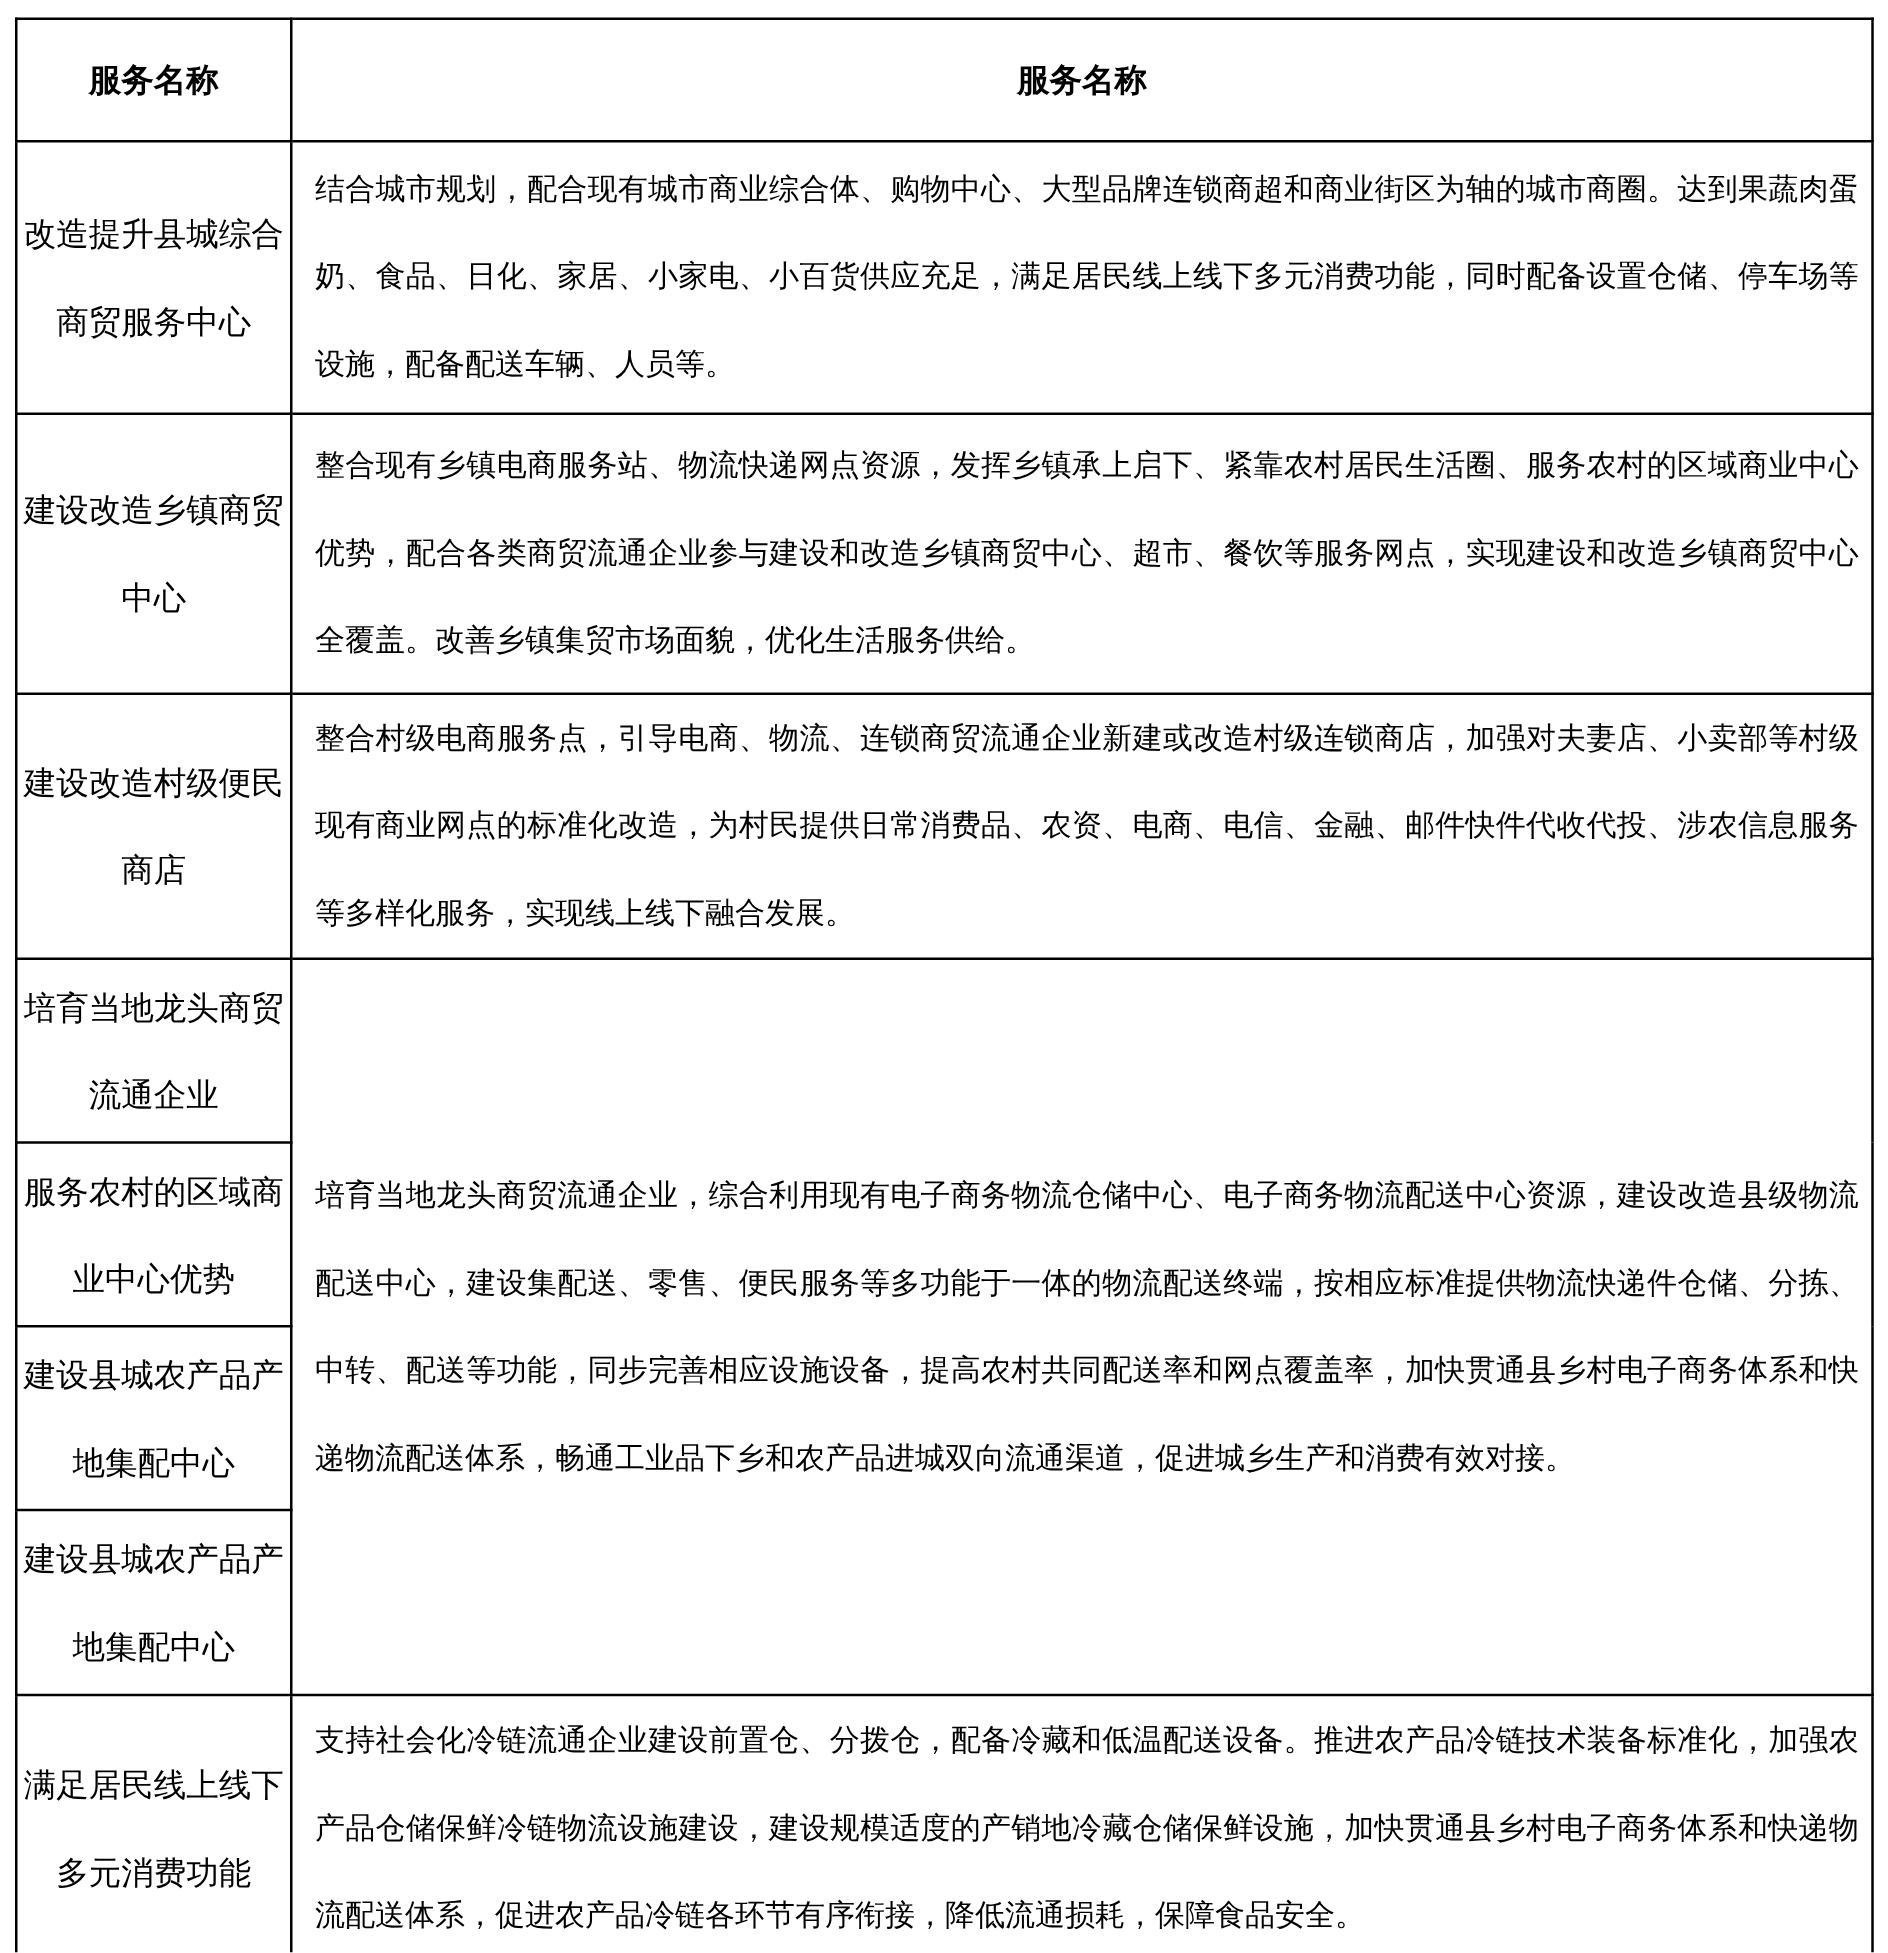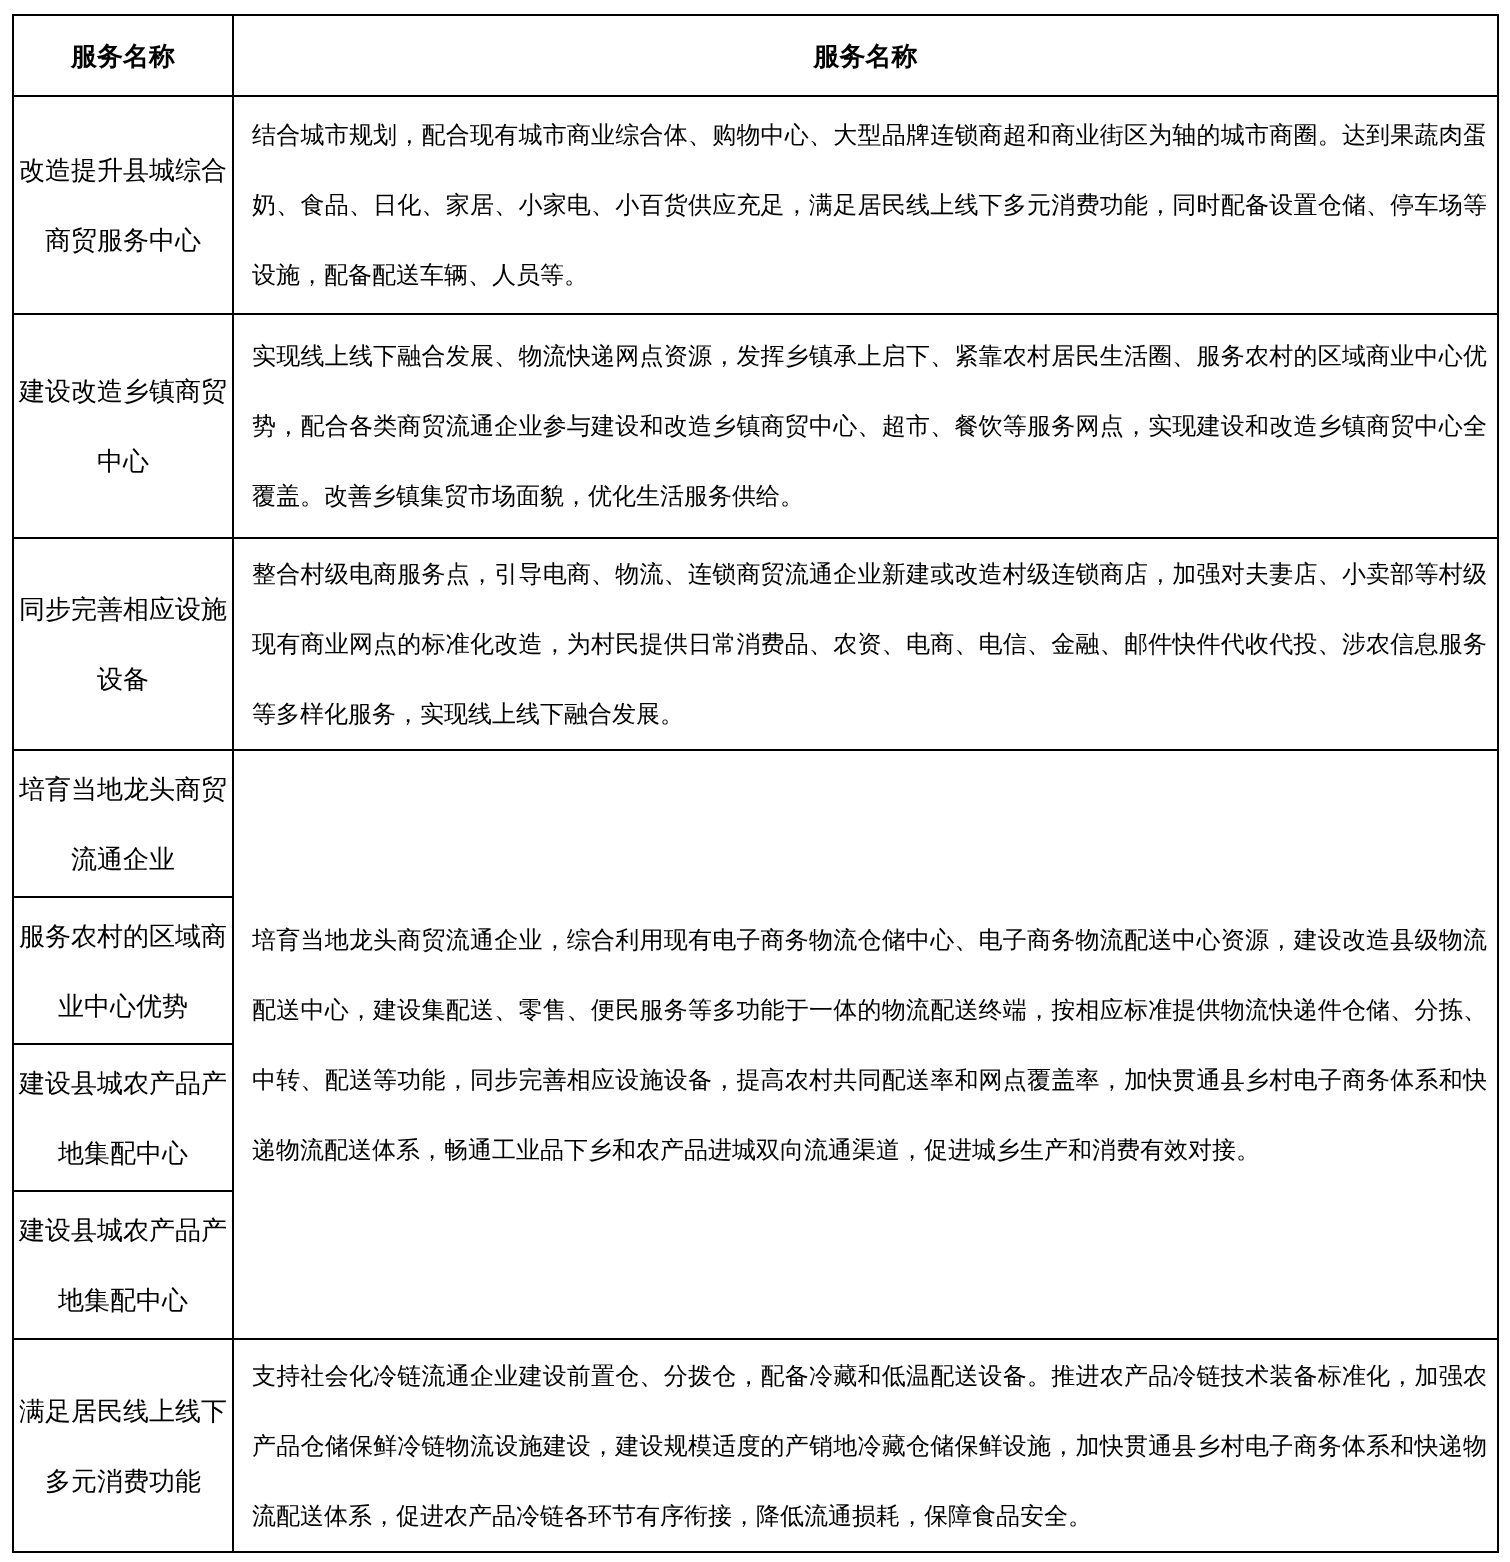--- a/index.html
+++ b/index.html
@@ -54,34 +54,34 @@
 </head>
 <body>
 
 <div class="page">
   <table class="service-table">
     <colgroup>
       <col class="c-name">
       <col class="c-content">
     </colgroup>
     <tbody>
-      <tr style="height:81px;">
+      <tr style="height:98px;">
         <th class="hdr">服务名称</th>
         <th class="hdr">服务名称</th>
       </tr>
       <tr style="height:218px;">
         <td class="name">改造提升县城综合商贸服务中心</td>
         <td class="content">结合城市规划，配合现有城市商业综合体、购物中心、大型品牌连锁商超和商业街区为轴的城市商圈。达到果蔬肉蛋奶、食品、日化、家居、小家电、小百货供应充足，满足居民线上线下多元消费功能，同时配备设置仓储、停车场等设施，配备配送车辆、人员等。</td>
       </tr>
       <tr style="height:224px;">
         <td class="name">建设改造乡镇商贸中心</td>
-        <td class="content">实现线上线下融合发展、物流快递网点资源，发挥乡镇承上启下、紧靠农村居民生活圈、服务农村的区域商业中心优势，配合各类商贸流通企业参与建设和改造乡镇商贸中心、超市、餐饮等服务网点，实现建设和改造乡镇商贸中心全覆盖。改善乡镇集贸市场面貌，优化生活服务供给。</td>
+        <td class="content">整合现有乡镇电商服务站、物流快递网点资源，发挥乡镇承上启下、紧靠农村居民生活圈、服务农村的区域商业中心优势，配合各类商贸流通企业参与建设和改造乡镇商贸中心、超市、餐饮等服务网点，实现建设和改造乡镇商贸中心全覆盖。改善乡镇集贸市场面貌，优化生活服务供给。</td>
       </tr>
       <tr style="height:211px;">
-        <td class="name">同步完善相应设施设备</td>
+        <td class="name">建设改造村级便民商店</td>
         <td class="content">整合村级电商服务点，引导电商、物流、连锁商贸流通企业新建或改造村级连锁商店，加强对夫妻店、小卖部等村级现有商业网点的标准化改造，为村民提供日常消费品、农资、电商、电信、金融、邮件快件代收代投、涉农信息服务等多样化服务，实现线上线下融合发展。</td>
       </tr>
       <tr style="height:147px;">
         <td class="name">培育当地龙头商贸流通企业</td>
         <td class="content" rowspan="4">培育当地龙头商贸流通企业，综合利用现有电子商务物流仓储中心、电子商务物流配送中心资源，建设改造县级物流配送中心，建设集配送、零售、便民服务等多功能于一体的物流配送终端，按相应标准提供物流快递件仓储、分拣、中转、配送等功能，同步完善相应设施设备，提高农村共同配送率和网点覆盖率，加快贯通县乡村电子商务体系和快递物流配送体系，畅通工业品下乡和农产品进城双向流通渠道，促进城乡生产和消费有效对接。</td>
       </tr>
       <tr style="height:147px;">
         <td class="name">服务农村的区域商业中心优势</td>
       </tr>
       <tr style="height:147px;">

